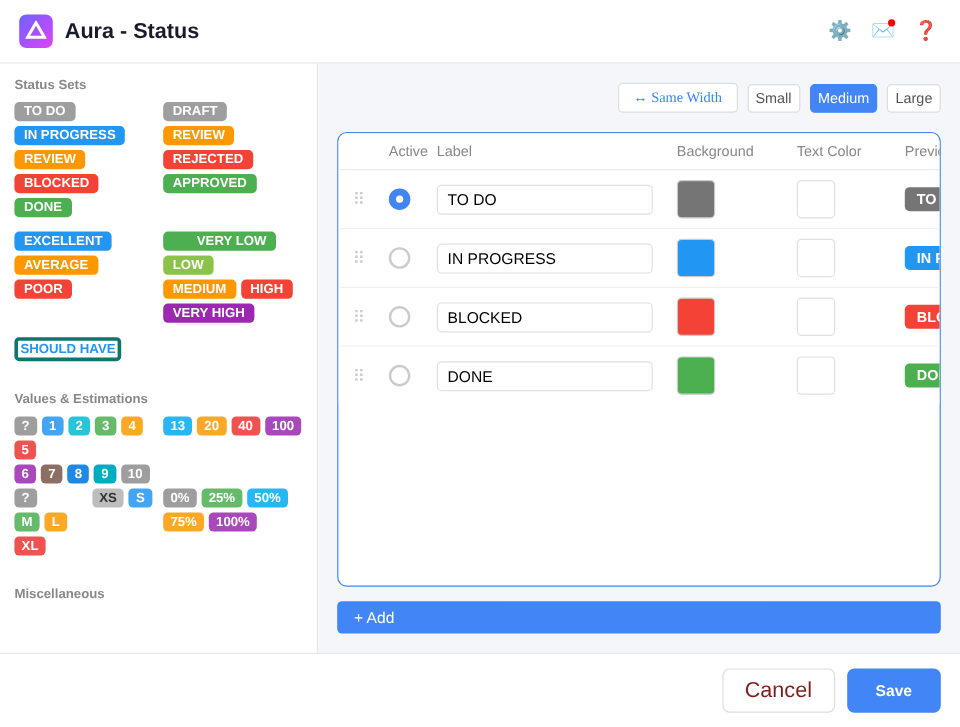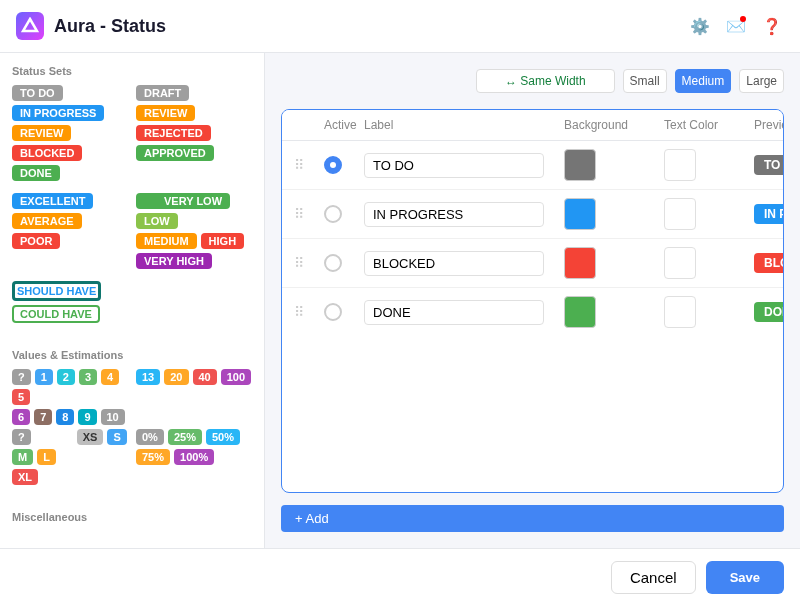--- a/index.html
+++ b/index.html
@@ -68,39 +68,39 @@
     .tag-pct25 { background: #66BB6A; }
     .tag-pct50 { background: #29B6F6; }
     .tag-pct75 { background: #FFA726; }
     .tag-pct100 { background: #AB47BC; }
 
     
     .right-panel { flex: 1; display: flex; flex-direction: column; padding: 16px; overflow: hidden; }
     .top-bar { display: flex; justify-content: flex-end; align-items: center; gap: 8px; margin-bottom: 16px; }
     .size-btn { padding: 4px 6px; border-radius: 4px; border: 1px solid #ddd; background: #fff; font-size: 12px; cursor: pointer; color: #555; }
     .size-btn.active { background: #4285f4; color: white; border-color: #4285f4; }
-    .same-width-btn { padding: 4px 28px; border-radius: 4px; border: 1px solid #ddd; background: #fff; font-size: 12px; cursor: pointer; color: #15803d; display: flex; align-items: center; gap: 4px; }
+    .same-width-btn { padding: 4px 12px; border-radius: 4px; border: 1px solid #ddd; background: #fff; font-size: 12px; cursor: pointer; color: #3b82f6; display: flex; align-items: center; gap: 4px; font-family: Liberation Serif, serif; }
 
     
     .table-container { flex: 1; border: 1.5px solid #4285f4; border-radius: 8px; overflow: hidden; background: #fff; }
     .table-header { display: grid; grid-template-columns: 30px 40px 200px 100px 90px 120px 60px; padding: 8px 12px; background: #fff; border-bottom: 1px solid #e5e7eb; font-size: 12px; color: #888; font-weight: 500; }
     .table-row { display: grid; grid-template-columns: 30px 40px 200px 100px 90px 120px 60px; padding: 8px 12px; border-bottom: 1px solid #f0f0f0; align-items: center; background: #fff; }
     .table-row:last-child { border-bottom: none; }
     .drag-handle { color: #ccc; font-size: 14px; cursor: grab; }
     .radio-btn { width: 18px; height: 18px; border-radius: 50%; border: 2px solid #ccc; display: flex; align-items: center; justify-content: center; cursor: pointer; }
     .radio-btn.active { border-color: #4285f4; background: #4285f4; }
     .radio-btn.active::after { content: ''; width: 6px; height: 6px; background: white; border-radius: 50%; }
     .label-input { border: 1px solid #e0e0e0; border-radius: 4px; padding: 4px 8px; font-size: 13px; width: 180px; }
     .text-color-box { width: 32px; height: 32px; border-radius: 4px; border: 1px solid #e0e0e0; background: #fff; cursor: pointer; }
     .preview-badge { padding: 3px 10px; border-radius: 4px; font-size: 12px; font-weight: 700; color: white; display: inline-block; }
     .add-btn { margin-top: 12px; padding: 6px 14px; background: #4285f4; color: white; border: none; border-radius: 4px; cursor: pointer; font-size: 13px; display: inline-flex; align-items: center; gap: 4px; }
 
     
     .footer { display: flex; justify-content: flex-end; gap: 10px; padding: 12px 16px; background: #fff; border-top: 1px solid #e5e7eb; }
-    .btn-cancel { padding: 7px 18px; border-radius: 6px; border: 1px solid #ddd; background: #fff; cursor: pointer; font-size: 15px; color: #000000; }
+    .btn-cancel { padding: 7px 18px; border-radius: 6px; border: 1px solid #ddd; background: #fff; cursor: pointer; font-size: 18px; color: #7f1d1d; }
     .btn-save { padding: 7px 24px; border-radius: 6px; border: none; background: #4285f4; color: white; cursor: pointer; font-size: 13px; font-weight: 600; }
 
     .sidebar-two-col { display: flex; gap: 8px; }
     .sidebar-two-col > div { flex: 1; }
   </style>
 </head>
 <body>
 
 <div class="app-container">
   <div class="header">
@@ -183,23 +183,20 @@
           <div class="tag-row">
             <span class="tag tag-veryhigh">VERY HIGH</span>
           </div>
         </div>
       </div>
 
       <div style="height:8px"></div>
 
       <div class="tag-row">
         <span class="tag tag-shouldhave">SHOULD HAVE</span>
-      </div>
-      <div class="tag-row">
-        <span class="tag tag-couldhave">COULD HAVE</span>
       </div>
 
       <div style="height:10px"></div>
       <div class="sidebar-section-title">Values &amp; Estimations</div>
 
       <div class="sidebar-two-col">
         <div>
           <div class="tag-row">
             <span class="tag-num tag-gray">?</span>
             <span class="tag-num tag-blue2">1</span>

